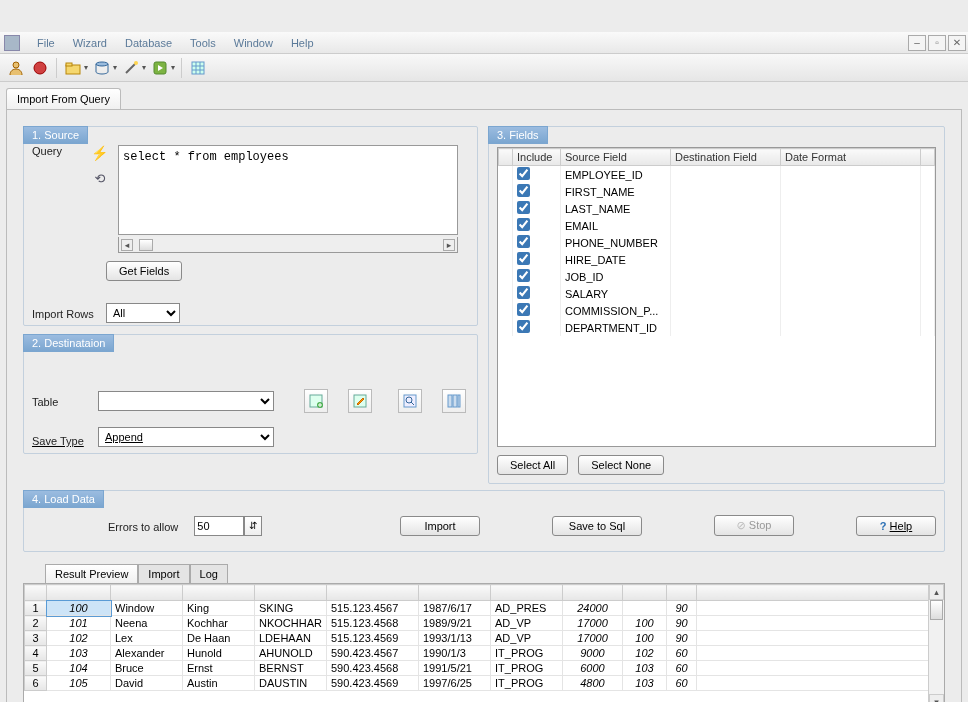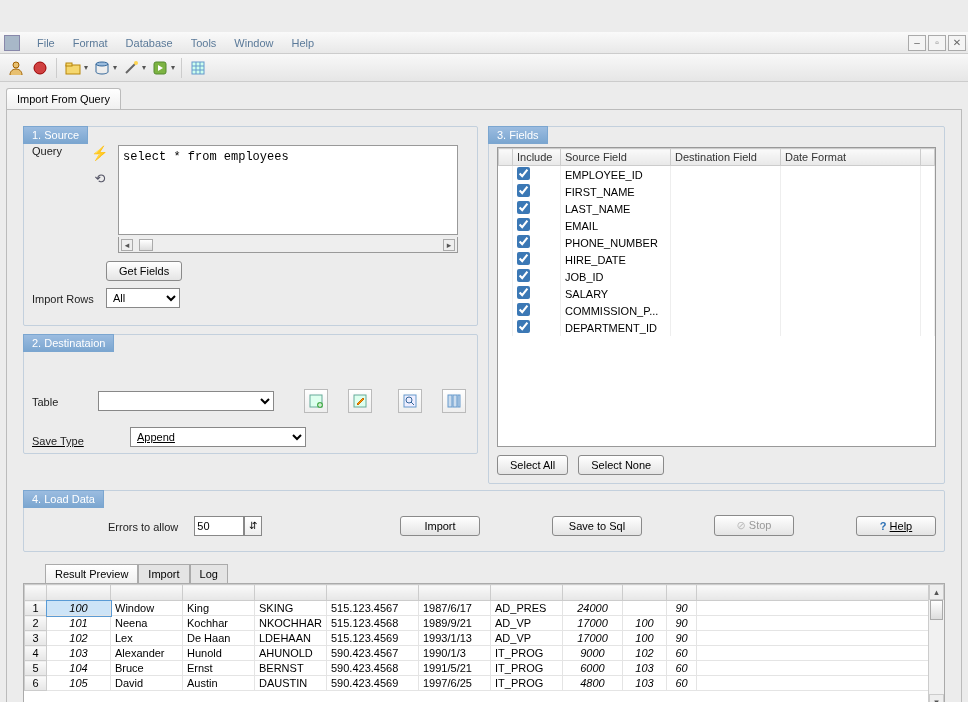--- a/index.html
+++ b/index.html
@@ -82,21 +82,21 @@
 
 .bolt { color:#e6a400; font-size:14px; }
 .loopicn { font-size:13px; color:#556; }
 </style>
 </head>
 <body>
 
 <div class="menubar">
   <div class="icon"></div>
   <span class="item">File</span>
-  <span class="item">Format</span>
+  <span class="item">Wizard</span>
   <span class="item">Database</span>
   <span class="item">Tools</span>
   <span class="item">Window</span>
   <span class="item">Help</span>
   <div class="winbtns">
     <div class="winbtn">–</div>
     <div class="winbtn">▫</div>
     <div class="winbtn">✕</div>
   </div>
 </div>
@@ -175,21 +175,21 @@
               <div class="hsbar" style="position:relative;">
                 <div class="arrow">◂</div>
                 <div class="thumb"></div>
                 <div class="arrow">▸</div>
               </div>
             </div>
           </div>
           <div class="row" style="margin-top:8px; margin-left:74px; position:relative;">
             <button class="btn">Get Fields</button>
           </div>
-          <div class="row" style="margin-top:7px; align-items:center;">
+          <div class="row" style="margin-top:22px; align-items:center;">
             <span class="label" style="width:66px;">Import Rows</span>
             <select class="select" style="width:74px;"><option>All</option></select>
           </div>
         </div>
 
         <div class="groupbox" style="height:120px;">
           <div class="legend">2. Destinataion</div>
           <div class="row" style="margin-top:40px; align-items:center;">
             <span class="label" style="width:58px;">Table</span>
             <select class="select" style="width:176px;"><option></option></select>
@@ -220,21 +220,21 @@
             <div class="iconbtn">
                 <svg viewBox="0 0 16 16">
                   <rect x="2" y="2" width="4" height="12" fill="#cde" stroke="#69c"></rect>
                   <rect x="7" y="2" width="4" height="12" fill="#cde" stroke="#69c"></rect>
                   <rect x="12" y="2" width="2" height="12" fill="#cde" stroke="#69c"></rect>
                 </svg>
               </div>
           </div>
           <div class="row" style="margin-top:14px; align-items:flex-end;text-decoration:underline;">
             <span class="label" style="width:58px;">Save Type</span>
-            <select class="select" style="width:176px;margin-left:32px;"><option>Append</option></select>
+            <select class="select" style="width:176px;"><option>Append</option></select>
           </div>
         </div>
       </div>
 
       <div class="rightcol">
         <div class="groupbox flex1" style="height:365px;">
           <div class="legend">3. Fields</div>
           <div class="fieldsgrid" style="margin-top:6px;">
             <table>
               <thead>

